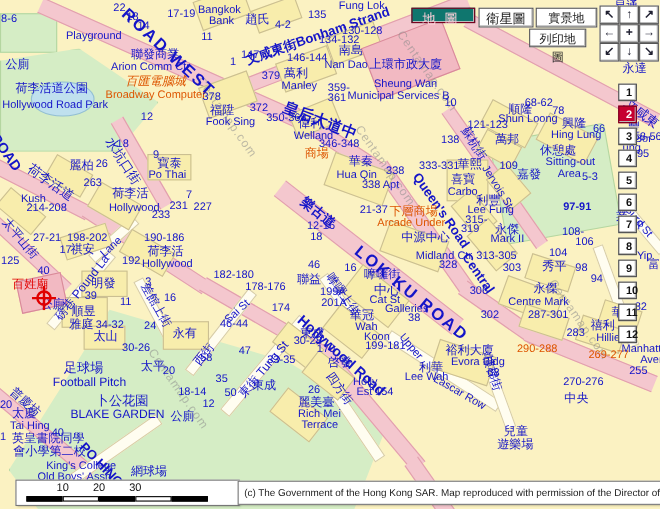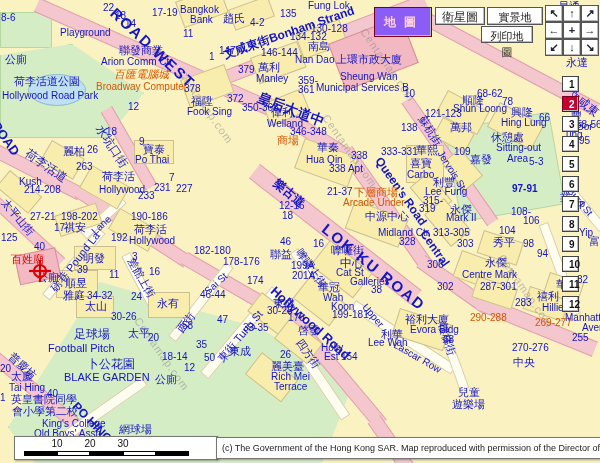--- a/index.html
+++ b/index.html
@@ -27,22 +27,22 @@
   .lbl.o{color:#DD5500;}
   .lbl.r{color:#E00000;}
   .wm{position:absolute;white-space:nowrap;color:rgba(140,140,140,0.55);font-size:11px;
       letter-spacing:1px;transform:rotate(55deg);transform-origin:0 0;}
   
   .panel{position:absolute;background:#FFFFFF;border:1px solid #777;box-shadow:1px 1px 2px rgba(0,0,0,.35);}
   #info-btn{left:8px;top:8px;height:26px;display:flex;align-items:center;padding:0 10px 0 5px;cursor:pointer;}
   #info-btn span.txt{color:#0000BB;font-weight:bold;font-size:13px;text-decoration:underline;margin-left:4px;}
   .tbtn{position:absolute;background:#FFFFFF;border:1px solid #555;font-size:12px;color:#222;
         line-height:16px;text-align:center;cursor:pointer;box-shadow:inset -1px -1px 0 #BBB;}
-  #btn-map{left:374px;top:7px;width:58px;height:30px;background:#8b5cf6;color:#FFD0DA;
-           border:1px solid #7A001E;font-weight:bold;letter-spacing:8px;padding-left:8px;box-sizing:border-box;}
+  #btn-map{left:374px;top:7px;width:58px;height:14px;background:#0f766e;color:#FFD0DA;
+           border:1px solid #7A001E;font-weight:normal;letter-spacing:8px;padding-left:8px;box-sizing:border-box;}
   #btn-sat{left:435px;top:7px;width:50px;height:18px;}
   #btn-scene{left:487px;top:7px;width:56px;height:18px;font-size:11px;}
   #btn-google{left:399px;top:26px;width:80px;height:17px;font-size:11px;display:flex;align-items:center;justify-content:center;gap:2px;}
   #btn-print{left:481px;top:26px;width:52px;height:17px;font-size:11px;}
   #pan-grid{position:absolute;left:545px;top:5px;display:grid;grid-template-columns:repeat(3,18px);
             grid-auto-rows:17px;}
   .pan-btn{background:#FFF;border:1px solid #555;font-size:11px;font-weight:bold;color:#223;
            line-height:15px;text-align:center;cursor:pointer;padding:0;box-shadow:inset -1px -1px 0 #BBB;}
   #zoom-col{position:absolute;left:562px;top:74px;width:18px;}
   .zoom-btn{width:17px;height:16px;margin-bottom:2px;background:#FFF;border:1px solid #444;
@@ -374,21 +374,21 @@
         <span class="lbl" style="left: 131px; top: 292px;">24</span>
         <span class="lbl" style="left: 135px; top: 256px; font-size: 11px; transform: rotate(60deg);">差館上街</span>
         <span class="lbl" style="left: 111px; top: 312px;">30-26</span>
         <span class="lbl" style="left: 157px; top: 298px; font-size: 11px;">永有</span>
         <span class="lbl" style="left: 175px; top: 328px; font-size: 11px; transform: rotate(-52deg);">西街</span>
         <span class="lbl" style="left: 182px; top: 321px;">58</span>
         <span class="lbl" style="left: 128px; top: 328px; font-size: 11px;">太平</span>
         <span class="lbl" style="left: 148px; top: 333px;">20</span>
         <span class="lbl" style="left: 162px; top: 352px;">18-14</span>
         <span class="lbl" style="left: 184px; top: 363px;">12</span>
-        <span class="lbl" style="left: 58px; top: 328px; font-size: 12px; margin-left: 16px;">足球場</span>
+        <span class="lbl" style="left: 58px; top: 328px; font-size: 12px;">足球場</span>
         <span class="lbl" style="left: 48px; top: 343px; font-size: 11px;">Football Pitch</span>
         <span class="lbl" style="left: 87px; top: 358px; font-size: 12px;">卜公花園</span>
         <span class="lbl" style="left: 64px; top: 372px; font-size: 11px;">BLAKE GARDEN</span>
         <span class="lbl" style="left: 155px; top: 374px; font-size: 11px;">公廁</span>
         <span class="lbl" style="left: 119px; top: 424px; font-size: 11px;">網球場</span>
         <span class="lbl" style="left: 14px; top: 351px; font-size: 11px; transform: rotate(42deg);">普慶坊</span>
         <span class="lbl" style="left: 0px; top: 364px;">20</span>
         <span class="lbl" style="left: 11px; top: 371px; font-size: 11px;">太慶</span>
         <span class="lbl" style="left: 9px; top: 383px;">Tai Hing</span>
         <span class="lbl" style="left: 11px; top: 394px; font-size: 11px;">英皇書院同學</span>

